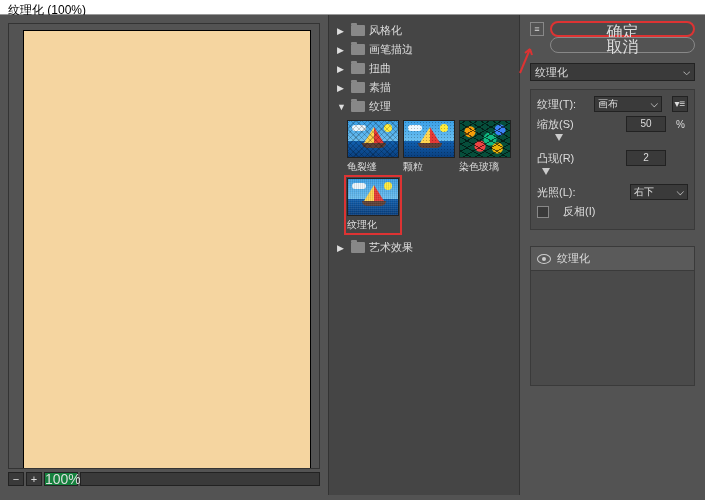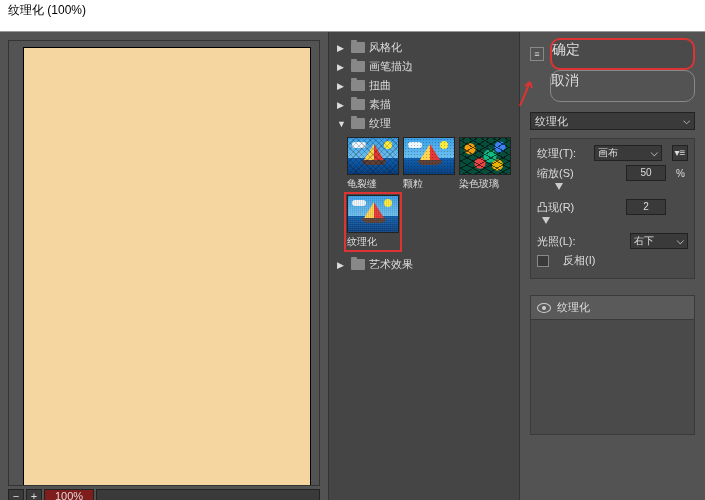--- a/index.html
+++ b/index.html
@@ -1,28 +1,28 @@
 <!DOCTYPE html>
 <html><head>
 <meta charset="utf-8">
 <style>
   * { box-sizing: border-box; margin: 0; padding: 0; font-family: "Microsoft YaHei", sans-serif; }
   body { background: #535353; width: 705px; height: 500px; overflow: hidden; font-size: 11px; color: #ddd; }
   
-  .titlebar { background: #fff; color: #000; height: 32px; padding: 2px 8px; font-size: 12px; border-bottom: 1px solid #999; }
+  .titlebar { background: #fff; color: #000; height: 15px; padding: 2px 8px; font-size: 12px; border-bottom: 1px solid #999; }
   
   .main { display: flex; height: 480px; background: #535353; }
   
   
   .preview-panel { width: 328px; background: #535353; padding: 8px; display: flex; flex-direction: column; }
   .preview-area { flex: 1; background: #535353; border: 1px solid #333; position: relative; overflow: hidden; }
   .preview-canvas { position: absolute; left: 14px; top: 6px; width: 288px; height: 448px; background: #f5d5a0; border: 1px solid #000; }
   .preview-bottom { height: 16px; display: flex; align-items: center; gap: 2px; margin-top: 2px; }
   .zoom-btn { width: 16px; height: 14px; background: #3a3a3a; border: 1px solid #222; display: flex; align-items: center; justify-content: center; cursor: pointer; }
-  .zoom-level { width: 50px; height: 14px; background: #7f1d1d; border: 1px solid #222; font-size: 11px; text-align: center; line-height: 12px; }
+  .zoom-level { width: 34px; height: 14px; background: #15803d; border: 1px solid #222; font-size: 14px; text-align: center; line-height: 12px; }
   .hscroll { flex: 1; height: 14px; background: #3a3a3a; border: 1px solid #222; position: relative; }
   
   
   .gallery-panel { width: 192px; background: #454545; border-left: 1px solid #333; border-right: 1px solid #333; padding: 6px 4px; overflow-y: auto; }
   .cat { display: flex; align-items: center; gap: 4px; padding: 2px 4px; cursor: pointer; font-size: 11px; }
   .cat .arrow { font-size: 9px; width: 10px; }
   .cat .folder { width: 14px; height: 11px; background: #888; border-radius: 1px; position: relative; }
   .cat .folder::before { content:""; position:absolute; top:-2px; left:0; width:6px; height:2px; background:#888; border-radius:1px 1px 0 0;}
   .thumbs { display: flex; flex-wrap: wrap; gap: 4px; padding: 4px 2px 6px 14px; }
   .thumb { width: 52px; cursor: pointer; }
@@ -44,21 +44,21 @@
   .patch-img{background:#1e3a8a;}
   .patch-img::before{content:"";position:absolute;inset:0;background:repeating-linear-gradient(0deg,#3b82f6 0 4px,#1e40af 4px 8px),repeating-linear-gradient(90deg,transparent 0 6px,rgba(0,0,0,.3) 6px 7px);}
   .stained-img{background:#064e3b;}
   .stained-img::before{content:"";position:absolute;inset:0;background:radial-gradient(circle at 20% 30%,#f59e0b 0 5px,transparent 6px),radial-gradient(circle at 60% 50%,#10b981 0 6px,transparent 7px),radial-gradient(circle at 80% 25%,#3b82f6 0 5px,transparent 6px),radial-gradient(circle at 40% 70%,#ef4444 0 5px,transparent 6px),radial-gradient(circle at 75% 75%,#eab308 0 5px,transparent 6px);}
   .stained-img::after{content:"";position:absolute;inset:0;background:repeating-linear-gradient(30deg,transparent 0 5px,#000 5px 6px),repeating-linear-gradient(-30deg,transparent 0 5px,#000 5px 6px);opacity:.6;}
   
   
   .controls-panel { width: 185px; background: #535353; padding: 6px 10px; display: flex; flex-direction: column; }
   .btn-row { display: flex; gap: 6px; align-items: center; margin-bottom: 6px; }
   .collapse-btn { width: 14px; height: 14px; border: 1px solid #888; display:flex; align-items:center; justify-content:center; font-size:9px; cursor:pointer;}
-  .pill-btn { flex:1; height: 32px; border-radius: 10px; border: 1px solid #888; background: #535353; line-height: 18px; font-size: 14px; cursor: pointer; }
+  .pill-btn { flex:1; height: 16px; border-radius: 10px; border: 1px solid #888; background: #535353; text-align: center; line-height: 18px; font-size: 16px; cursor: pointer; }
   .pill-btn.ok { border: 2px solid #d33; background: #4a4a4a; }
   .arrow-red { position: relative; height: 0; }
   .arrow-red svg { position: absolute; left: -14px; top: 2px; }
   
   .select-row { display:flex; margin: 4px 0; }
   .select { flex:1; height: 18px; background: #3a3a3a; border: 1px solid #222; font-size: 11px; padding: 0 4px; display:flex; align-items:center; justify-content:space-between; cursor:pointer;}
   .select .chev { font-size: 9px; }
   
   .params { border: 1px solid #3a3a3a; background: #4a4a4a; padding: 6px; margin-top: 4px; }
   .param-row { display: flex; align-items: center; gap: 10px; margin-bottom: 4px; font-size: 11px; }

